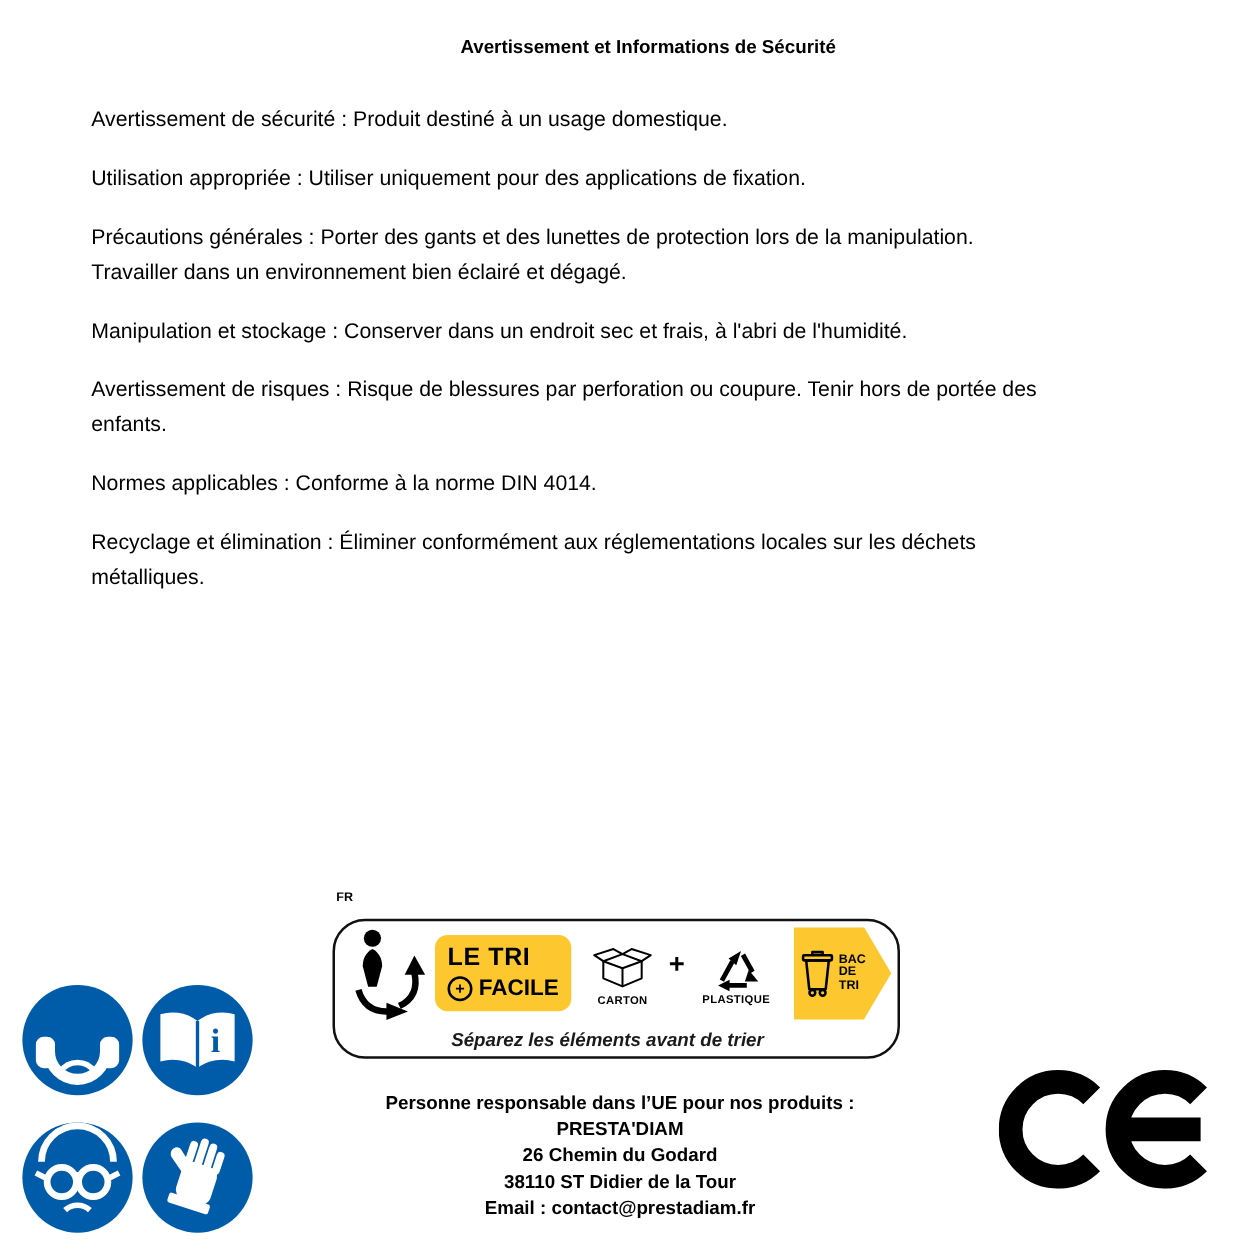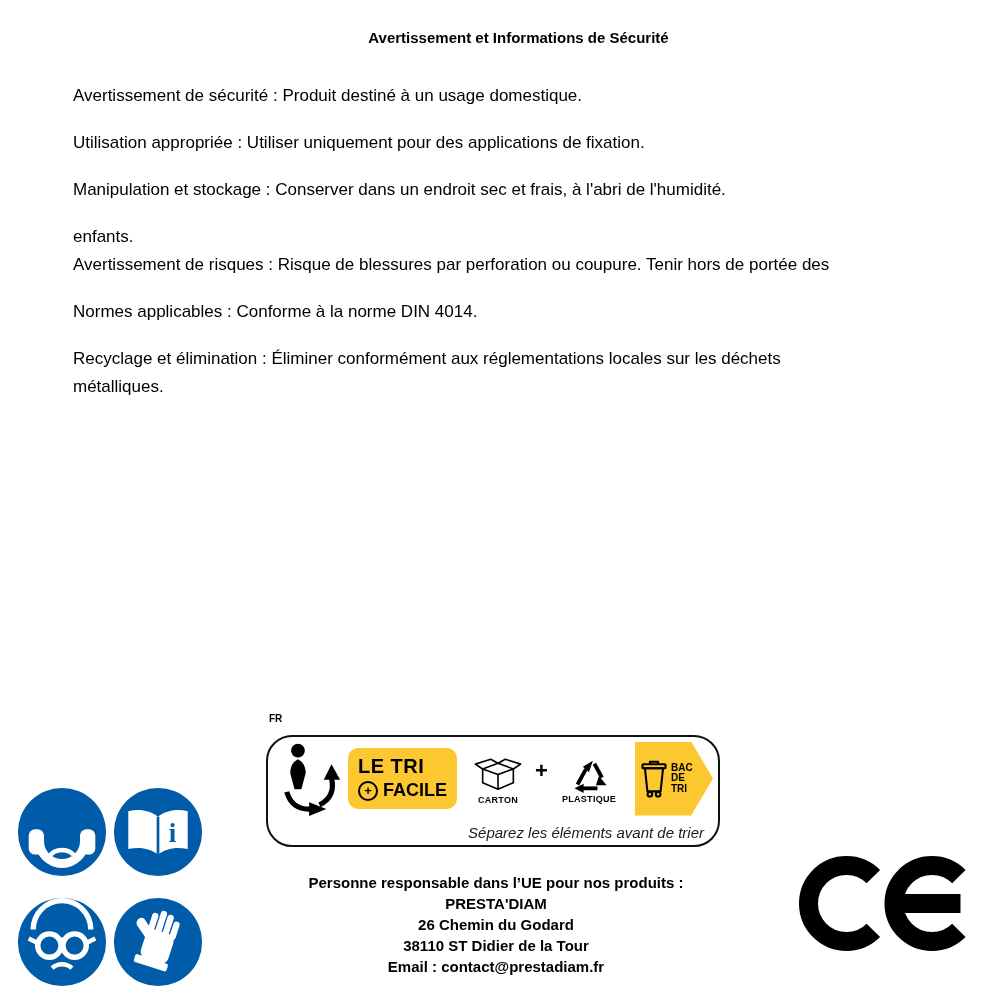--- a/index.html
+++ b/index.html
@@ -54,22 +54,22 @@
   .mat-label { font-size:9px; font-weight:700; letter-spacing:.3px; margin-top:1px; }
   .big-plus { font-size:22px; font-weight:700; margin:0 2px 16px 8px; }
   .tri-arrow {
     margin-left:auto; width:78px; height:74px; background:var(--tri-yellow,#fdc82f);
     clip-path:polygon(0 0, 72% 0, 100% 50%, 72% 100%, 0 100%);
     display:flex; align-items:center; padding-left:5px; box-sizing:border-box; gap:3px;
   }
   .bin-icon svg { display:block; }
   .bin-text { font-size:10px; font-weight:700; line-height:10.5px; }
   .tri-tagline {
-    text-align:right; padding:7px 14px 0 0;
-    font-size:15px; font-style:italic; font-weight:400; color:#1a1a1a;
+    text-align:center; padding:7px 14px 0 0;
+    font-size:15px; font-style:italic; font-weight:700; color:#1a1a1a;
   }
 
   
   .address {
     position:absolute; left:246px; top:872px; width:500px; text-align:center;
     font-size:15px; font-weight:700; line-height:21px;
   }
 
   
   .ce-mark { position:absolute; left:799px; top:856px; }
@@ -83,25 +83,29 @@
   <div class="doc-title">Avertissement et Informations de Sécurité</div>
 
   <div class="body-text">
     <p class="para">
       <span class="line">Avertissement de sécurité : Produit destiné à un usage domestique.</span>
     </p>
     <p class="para">
       <span class="line">Utilisation appropriée : Utiliser uniquement pour des applications de fixation.</span>
     </p>
     <p class="para">
+      <span class="line">Précautions générales : Porter des gants et des lunettes de protection lors de la manipulation.</span>
+      <span class="line">Travailler dans un environnement bien éclairé et dégagé.</span>
+    </p>
+    <p class="para">
       <span class="line">Manipulation et stockage : Conserver dans un endroit sec et frais, à l'abri de l'humidité.</span>
     </p>
     <p class="para">
+      <span class="line">Avertissement de risques : Risque de blessures par perforation ou coupure. Tenir hors de portée des</span>
       <span class="line">enfants.</span>
-      <span class="line">Avertissement de risques : Risque de blessures par perforation ou coupure. Tenir hors de portée des</span>
     </p>
     <p class="para">
       <span class="line">Normes applicables : Conforme à la norme DIN 4014.</span>
     </p>
     <p class="para">
       <span class="line">Recyclage et élimination : Éliminer conformément aux réglementations locales sur les déchets</span>
       <span class="line">métalliques.</span>
     </p>
   </div>
 

